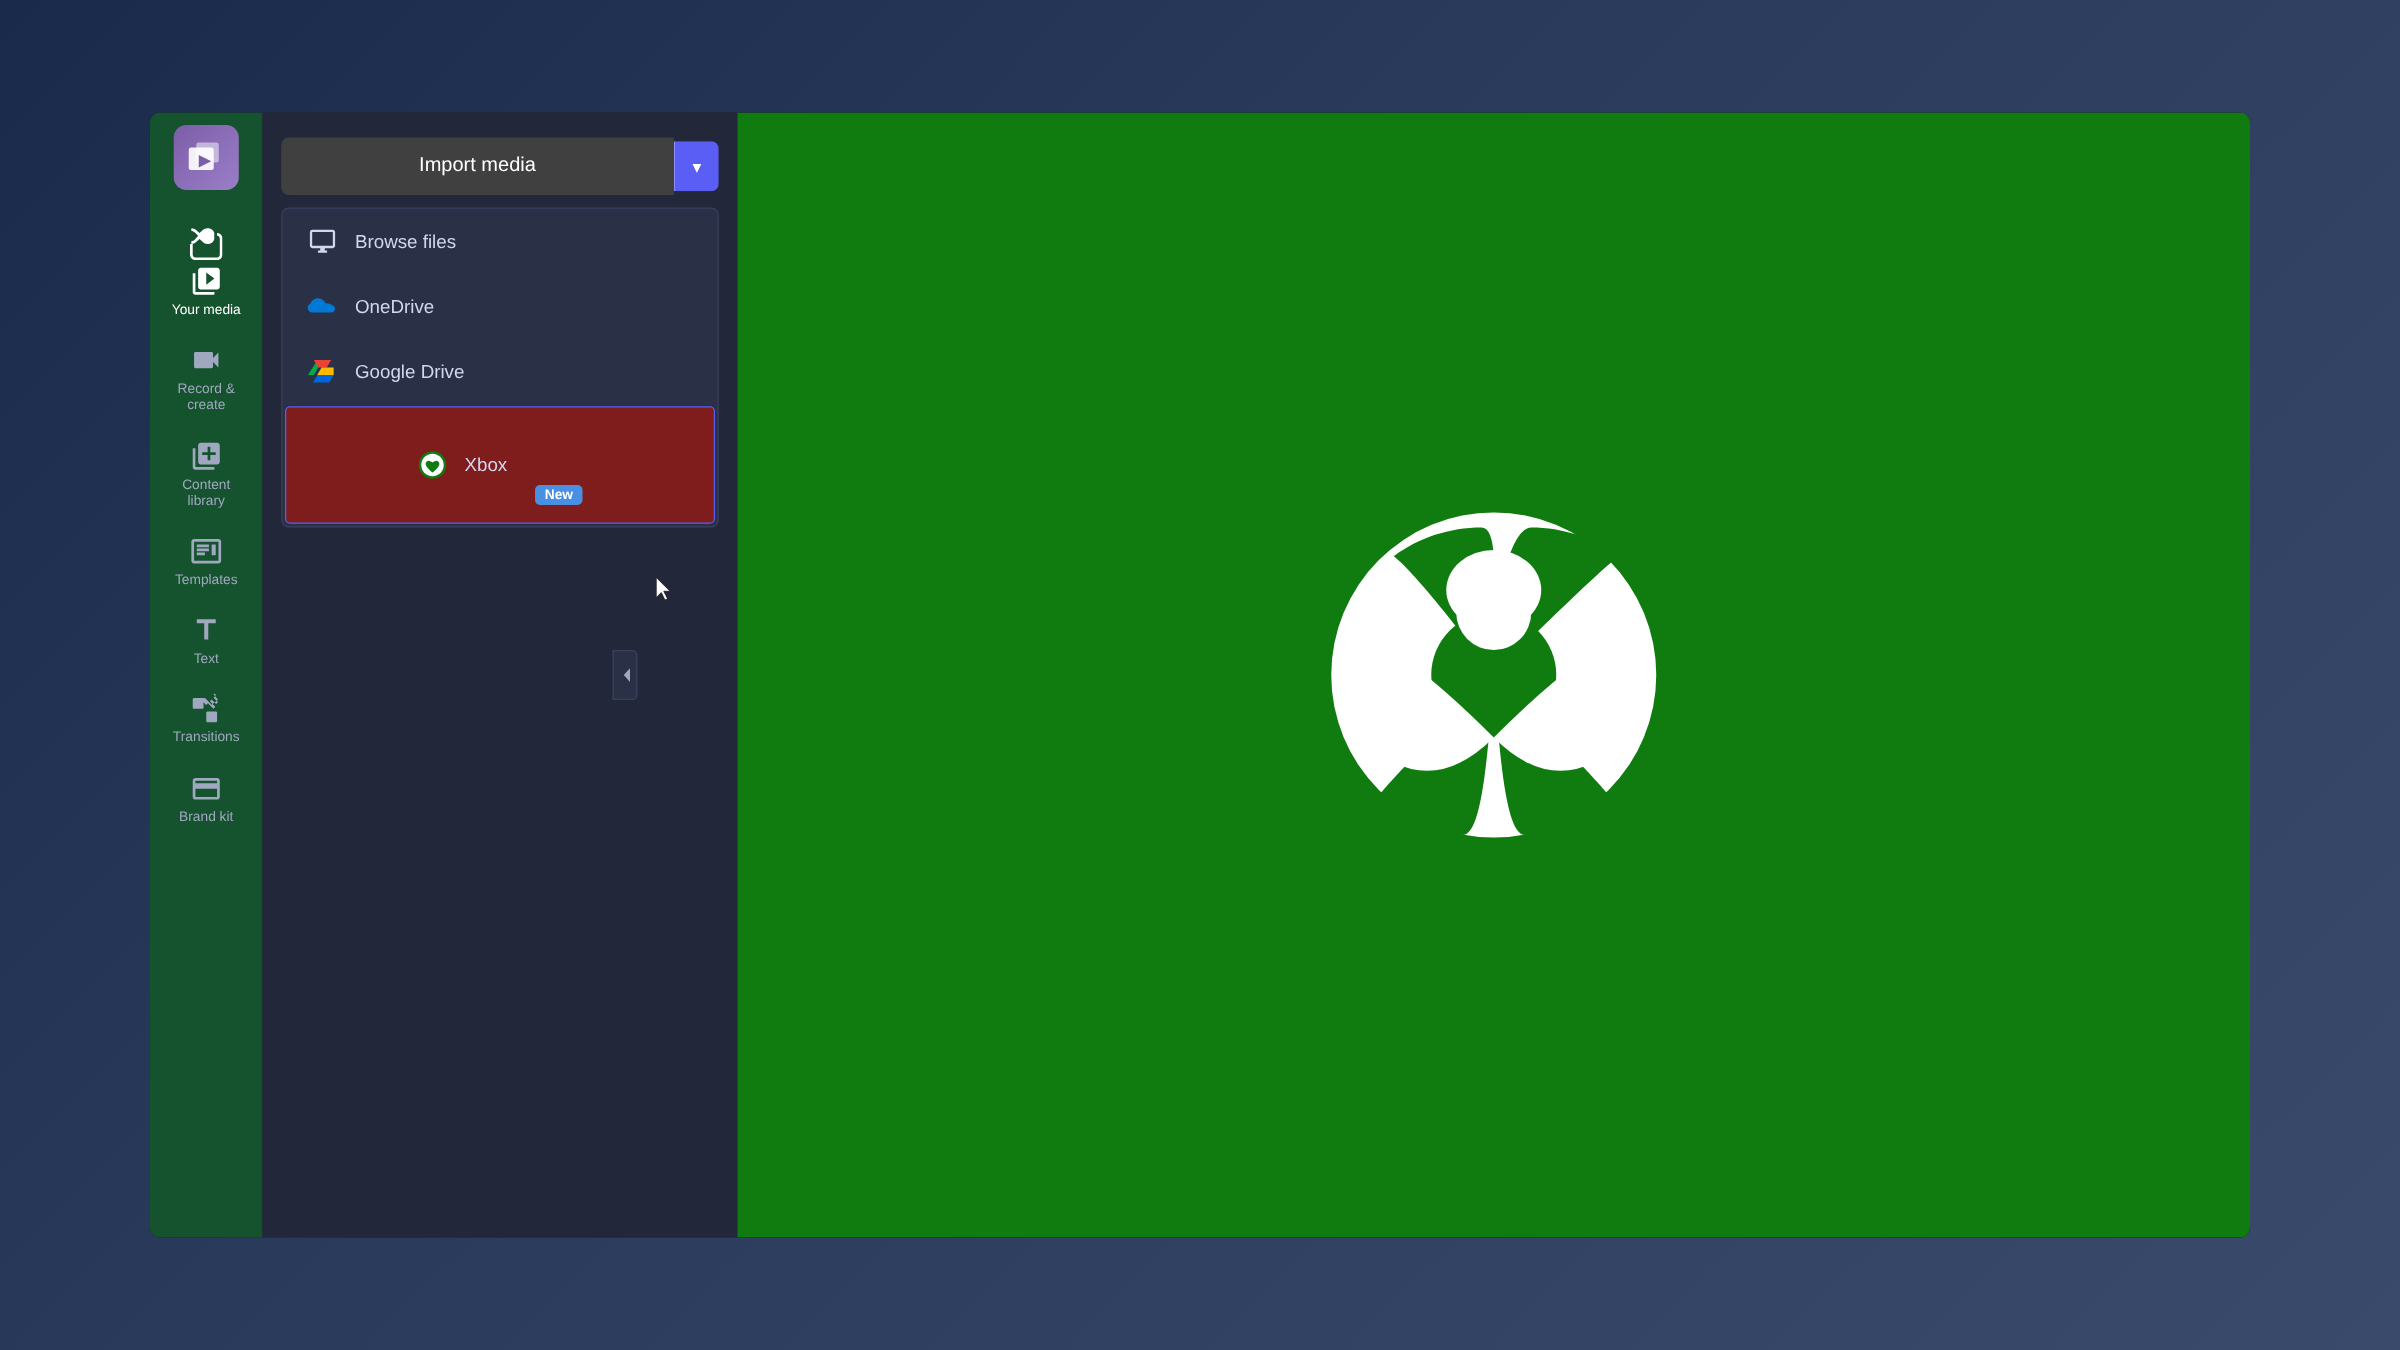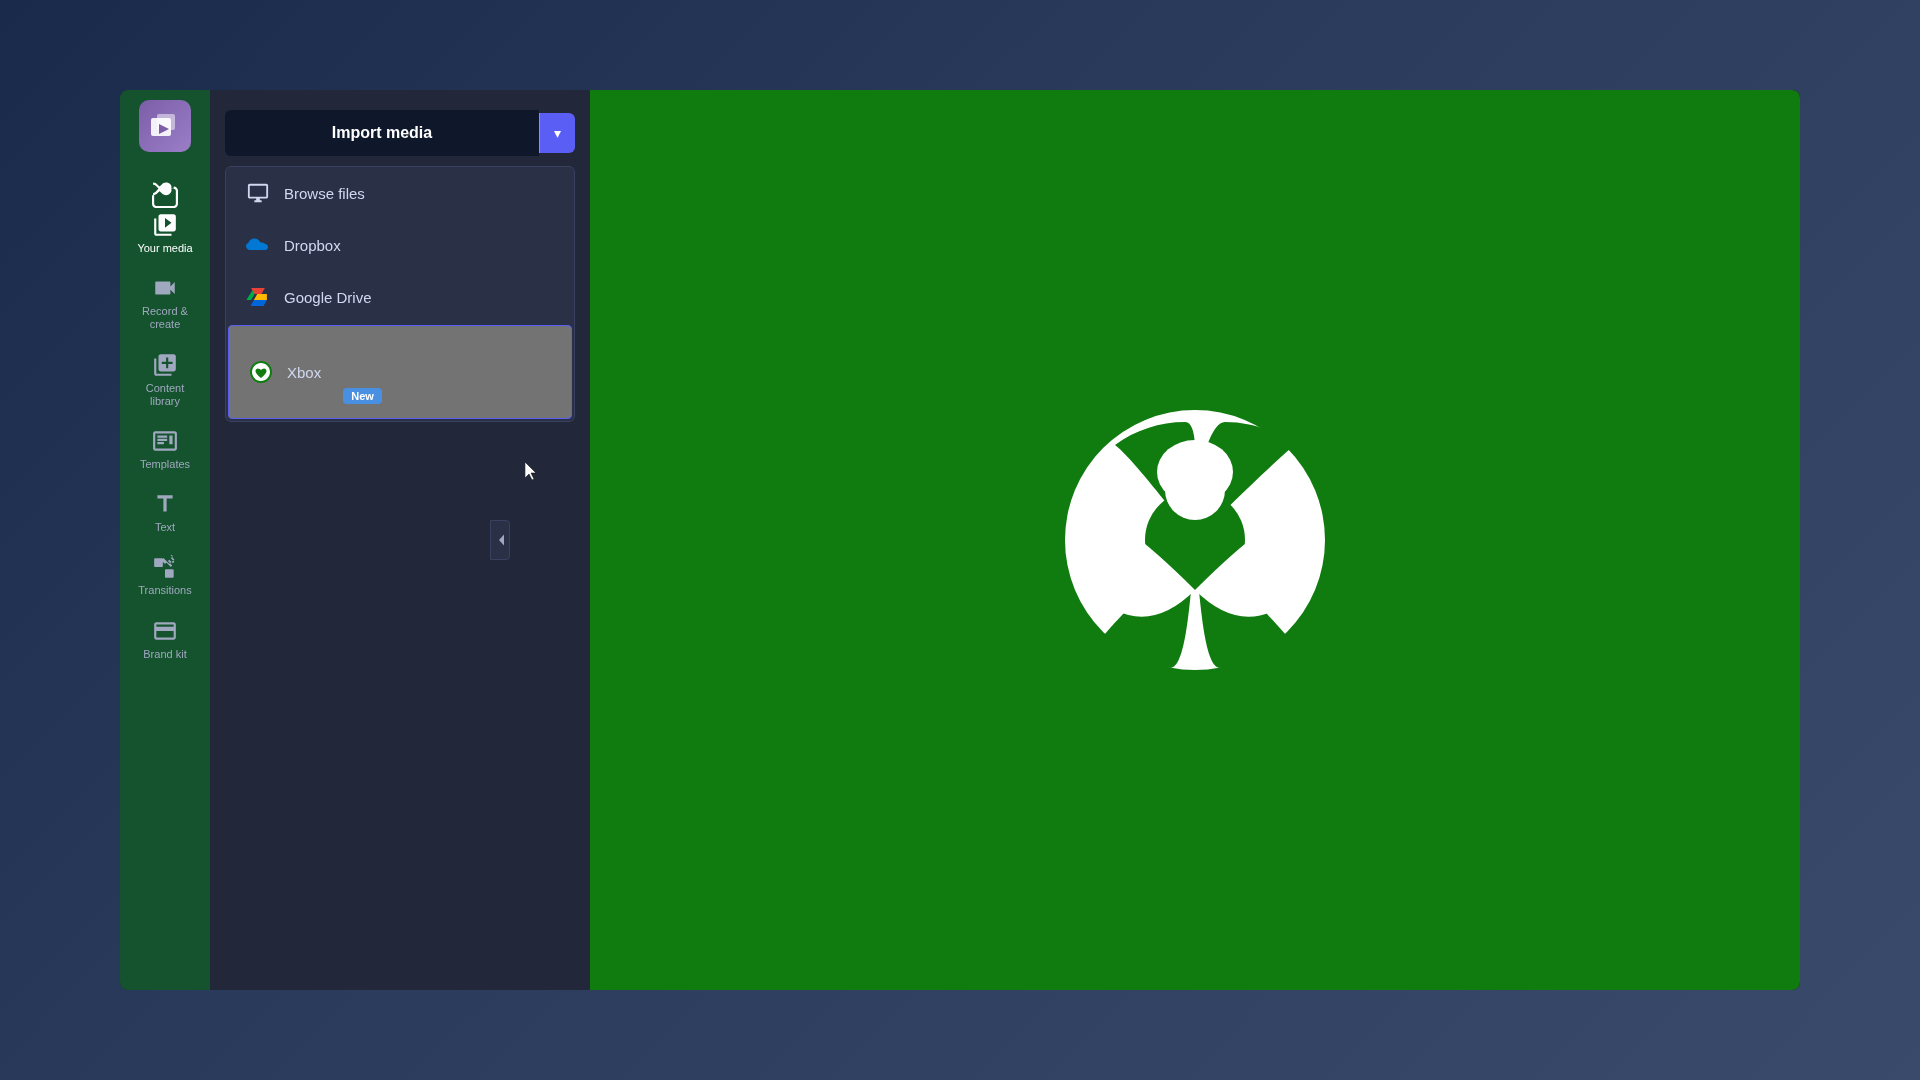--- a/index.html
+++ b/index.html
@@ -91,26 +91,26 @@
 
     .import-btn-row {
       display: flex;
       align-items: center;
       padding: 20px 15px 10px 15px;
       gap: 0;
     }
 
     .import-btn {
       flex: 1;
-      background: #0f172a;
+      background: #404040;
       color: white;
       border: none;
       padding: 14px 20px;
       font-size: 16px;
-      font-weight: 700;
+      font-weight: 400;
       cursor: pointer;
       border-radius: 6px 0 0 6px;
     }
 
     .import-btn-arrow {
       background: #5b5ef5;
       color: white;
       border: none;
       border-left: 1px solid rgba(255,255,255,0.3);
       padding: 12px 14px;
@@ -133,23 +133,24 @@
       align-items: center;
       padding: 14px 20px;
       gap: 14px;
       cursor: pointer;
       color: #d0d8f0;
       font-size: 15px;
       transition: background 0.15s;
     }
 
     .dropdown-item.highlighted {
-      background: #737373;
+      background: #7f1d1d;
       border: 1px solid #5b5ef5;
       margin: 0;
+      justify-content: center;
     }
 
     .dropdown-item .item-icon {
       width: 24px;
       height: 24px;
       flex-shrink: 0;
       display: flex;
       align-items: center;
       justify-content: center;
     }
@@ -335,21 +336,21 @@
         </div>
         <span>Browse files</span>
       </div>
 
       <div class="dropdown-item">
         <div class="item-icon">
           <svg viewBox="0 0 24 18" width="26" height="20">
             <path d="M14.5 6.5C13.5 4.2 11.2 2.5 8.5 2.5c-3 0-5.5 2-6.3 4.7C.9 7.4 0 8.6 0 10c0 2.2 1.8 4 4 4h15c1.7 0 3-1.3 3-3 0-1.5-1.1-2.8-2.6-3-0.3-0.8-2.5-1.5-4.9-1.5z" fill="#0078d4"></path>
           </svg>
         </div>
-        <span>Dropbox</span>
+        <span>OneDrive</span>
       </div>
 
       <div class="dropdown-item">
         <div class="item-icon">
           <svg viewBox="0 0 24 24" width="24" height="24">
             <path d="M4.42 21l3.46-6h13.08l-3.46 6z" fill="#0066da"></path>
             <path d="M8.57 9L5.11 15l-4.69 0L7.88 3z" fill="#00ac47"></path>
             <path d="M15.43 9H8.57L5.11 3h13.78z" fill="#ea4335"></path>
             <path d="M20.89 15H7.81l3.46-6h9.62z" fill="#ffba00"></path>
           </svg>

